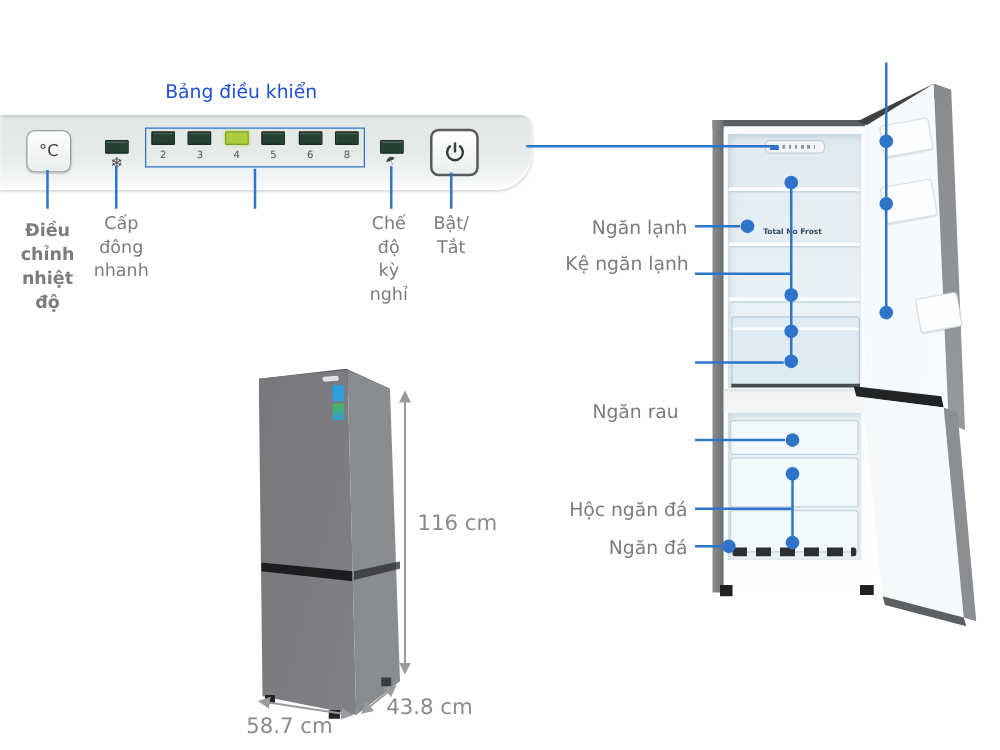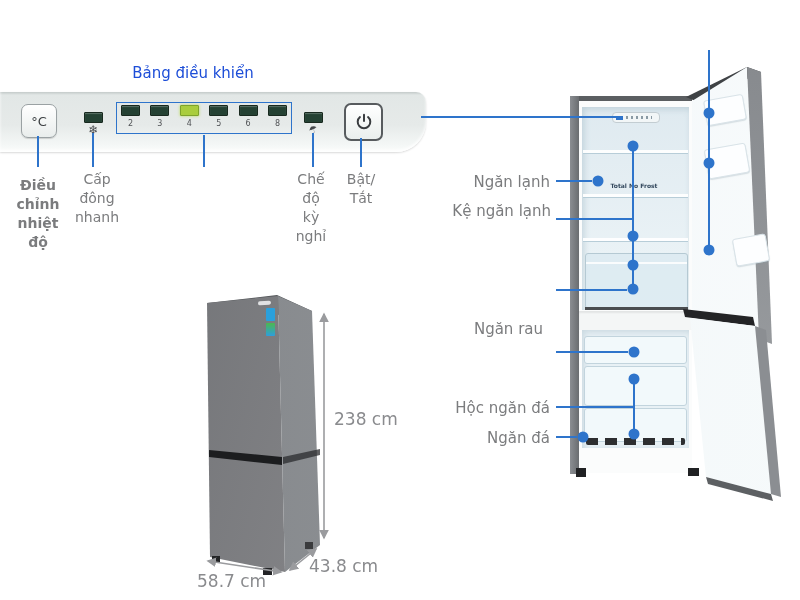--- a/index.html
+++ b/index.html
@@ -57,21 +57,21 @@
   <div class="shape" style="clip-path:polygon(278px 296px,312px 311px,320px 545px,285px 572px);background:linear-gradient(90deg,#7f8286,#9a9da0);"></div>
   <div class="shape" style="clip-path:polygon(209px 450px,282px 457px,282px 465px,209px 457px);background:#1c1d1f;"></div>
   <div class="shape" style="clip-path:polygon(283px 457px,320px 449px,320px 455px,283px 464px);background:#2a2b2d;opacity:.75;"></div>
   <div class="abs" style="left:258px;top:301px;width:13px;height:4px;background:#f2f3f4;opacity:.85;border-radius:2px;transform:rotate(-4deg);"></div>
   <div class="abs" style="left:266px;top:308px;width:9px;height:13px;background:#2aa0dc;border-radius:1px;"></div>
   <div class="abs" style="left:266px;top:323px;width:9px;height:13px;background:linear-gradient(180deg,#4cb84f,#2e9edd);border-radius:1px;"></div>
   <div class="abs" style="left:212px;top:556px;width:8px;height:7px;background:#232426;"></div>
   <div class="abs" style="left:263px;top:568px;width:9px;height:7px;background:#232426;"></div>
   <div class="abs" style="left:305px;top:542px;width:8px;height:7px;background:#3a3b3d;"></div>
 
-  <div class="dim" style="left:334px;top:409px;">238 cm</div>
+  <div class="dim" style="left:334px;top:409px;">116 cm</div>
   <div class="dim" style="left:309px;top:556px;">43.8 cm</div>
   <div class="dim" style="left:197px;top:571px;">58.7 cm</div>
 
   <div class="abs" style="left:570px;top:96px;width:122px;height:7px;background:#5b5e61;"></div>
   <div class="abs" style="left:570px;top:96px;width:9px;height:378px;background:linear-gradient(90deg,#8b8e92,#6a6d70);"></div>
   <div class="abs" style="left:579px;top:101px;width:113px;height:372px;background:#fbfcfc;"></div>
   <div class="abs" style="left:582px;top:107px;width:107px;height:203px;background:linear-gradient(180deg,#dfeaf0,#eef5f8);box-shadow:inset 2px 2px 6px rgba(130,160,175,.35);"></div>
   <div class="shelf" style="top:150px;"></div>
   <div class="shelf" style="top:194px;"></div>
   <div class="shelf" style="top:238px;"></div>

